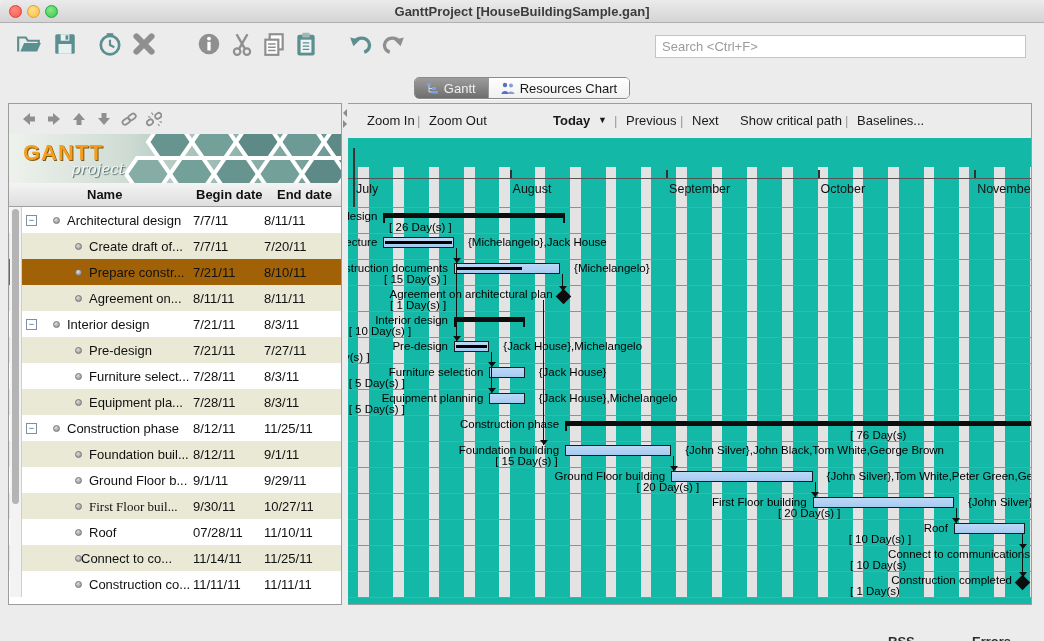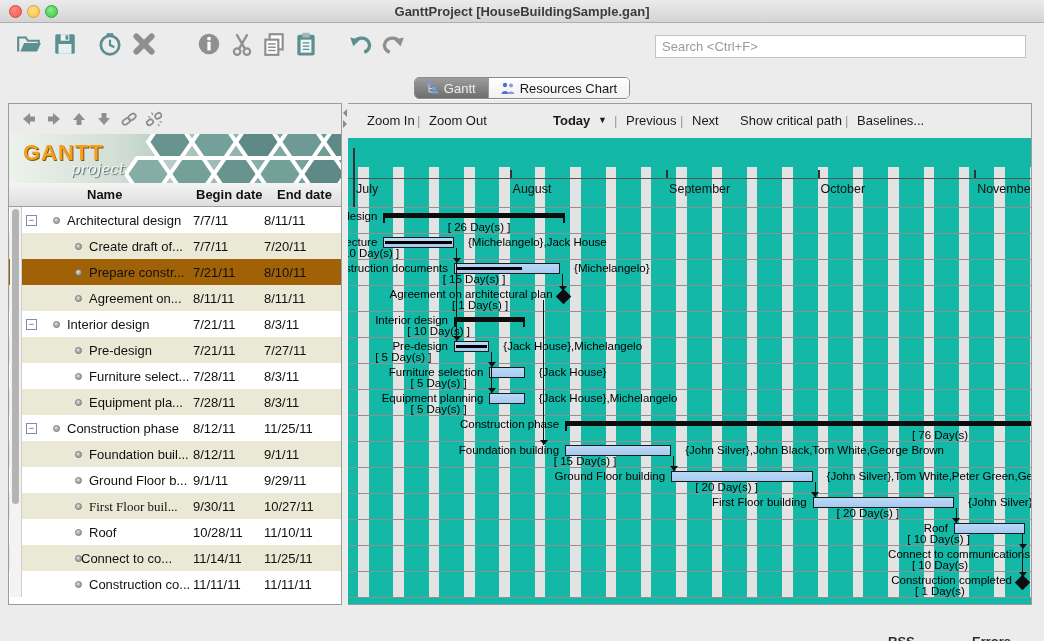--- a/index.html
+++ b/index.html
@@ -82,21 +82,21 @@
   .mlabel { position:absolute; font-size:12.5px; color:#111; white-space:nowrap; }
   .rowline { position:absolute; left:0; width:684px; height:1px; background:#909090; }
   .gbar { position:absolute; height:11px; background:linear-gradient(#bcd8f6,#a5cbf1);
     border:1px solid #1a1a1a; }
   .gprog { position:absolute; left:1px; top:3px; height:3px; background:#000; }
   .gsum { position:absolute; height:5px; background:#0d0d0d; }
   .gcap { position:absolute; top:0; width:2px; height:10px; background:#0d0d0d; }
   .gmile { position:absolute; width:11px; height:11px; background:#0d0d0d; transform:rotate(45deg); }
   .glab { position:absolute; font-size:11.5px; color:#000; white-space:nowrap; }
   .gname { text-align:right; }
-  .gdur { text-align:center; }
+  .gdur { text-align:left; }
   .dep { position:absolute; width:1px; background:#111; }
   .arrow { position:absolute; width:0; height:0; border:4px solid transparent;
     border-top:5px solid #111; }
 
   
   .statusbar { position:absolute; left:0; top:608px; width:1044px; height:33px; }
   .status-item { position:absolute; top:8px; font-size:13px; font-weight:bold; color:#2c2c2c;margin-top:18px; }
 
   svg { display:block; }
 </style>
@@ -338,21 +338,21 @@
       </div>
       <div class="trow" style="top: 286px; background: rgb(233, 233, 214);">
         <div class="bullet" style="left: 66px;"></div>
         <div class="nm" style="left: 80px; font-family: Liberation Serif, serif;">First Floor buil...</div>
         <div class="dt" style="left: 184px;">9/30/11</div>
         <div class="dt" style="left: 255px;">10/27/11</div>
       </div>
       <div class="trow" style="top: 312px; background: rgb(255, 255, 255);">
         <div class="bullet" style="left: 66px;"></div>
         <div class="nm" style="left: 80px;">Roof</div>
-        <div class="dt" style="left: 184px;">10/28/11</div>
+        <div class="dt" style="left: 184px;">07/28/11</div>
         <div class="dt" style="left: 255px;">11/10/11</div>
       </div>
       <div class="trow" style="top: 338px; background: rgb(233, 233, 214);">
         <div class="bullet" style="left: 66px;"></div>
         <div class="nm" style="left: 72px;">Connect to co...</div>
         <div class="dt" style="left: 184px;">11/14/11</div>
         <div class="dt" style="left: 255px;">11/25/11</div>
       </div>
       <div class="trow" style="top: 364px; background: rgb(255, 255, 255);">
         <div class="bullet" style="left: 66px;"></div>

